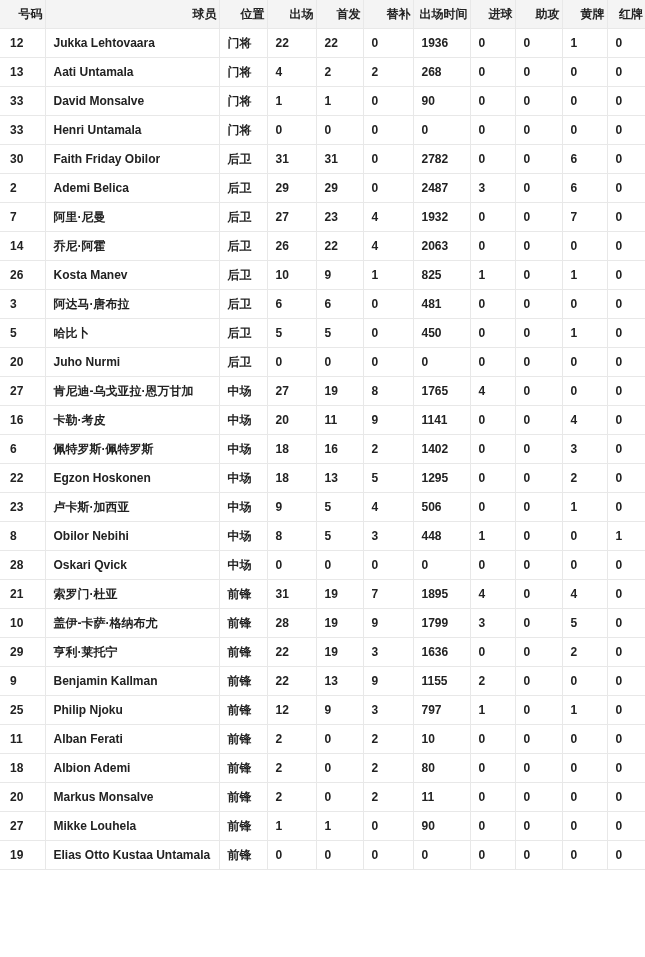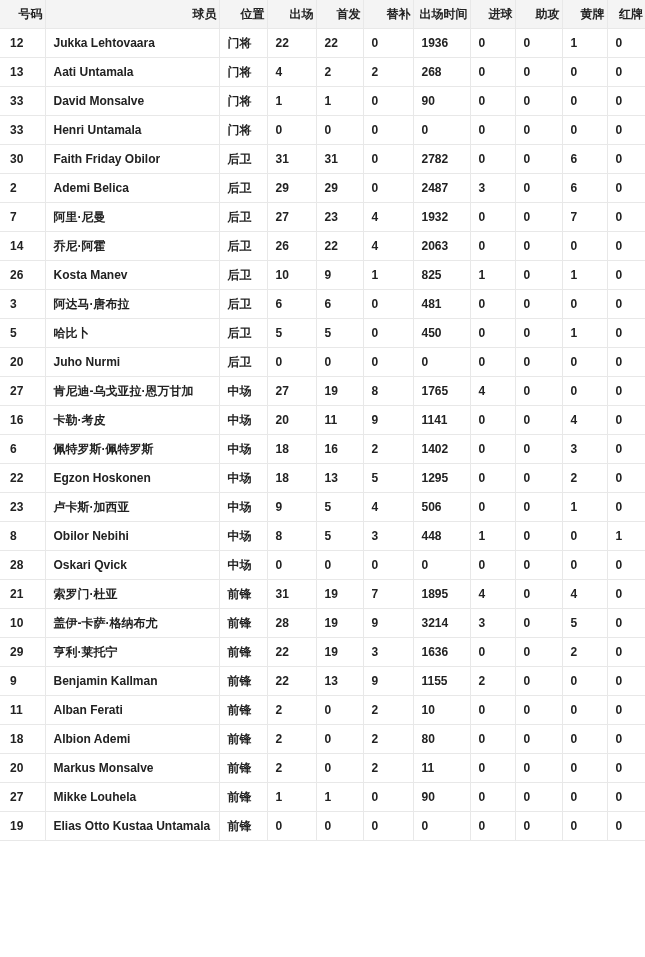--- a/index.html
+++ b/index.html
@@ -325,21 +325,21 @@
         <td>4</td>
         <td>0</td>
       </tr>
       <tr>
         <td>10</td>
         <td>盖伊-卡萨·格纳布尤</td>
         <td>前锋</td>
         <td>28</td>
         <td>19</td>
         <td>9</td>
-        <td>3214</td>
+        <td>1799</td>
         <td>3</td>
         <td>0</td>
         <td>5</td>
         <td>0</td>
       </tr>
       <tr>
         <td>29</td>
         <td>亨利·莱托宁</td>
         <td>前锋</td>
         <td>22</td>
@@ -355,20 +355,33 @@
         <td>9</td>
         <td>Benjamin Kallman</td>
         <td>前锋</td>
         <td>22</td>
         <td>13</td>
         <td>9</td>
         <td>1155</td>
         <td>2</td>
         <td>0</td>
         <td>0</td>
+        <td>0</td>
+      </tr>
+      <tr>
+        <td>25</td>
+        <td>Philip Njoku</td>
+        <td>前锋</td>
+        <td>12</td>
+        <td>9</td>
+        <td>3</td>
+        <td>797</td>
+        <td>1</td>
+        <td>0</td>
+        <td>1</td>
         <td>0</td>
       </tr>
       <tr>
         <td>11</td>
         <td>Alban Ferati</td>
         <td>前锋</td>
         <td>2</td>
         <td>0</td>
         <td>2</td>
         <td>10</td>

